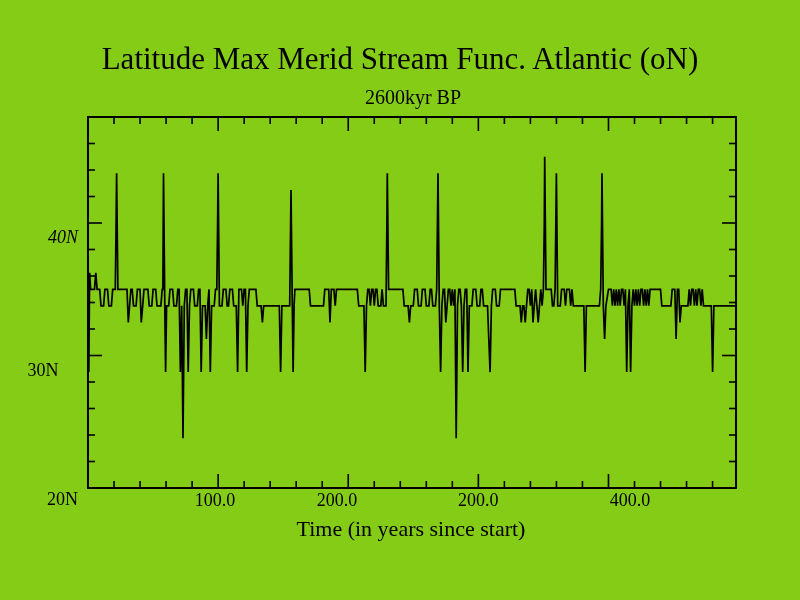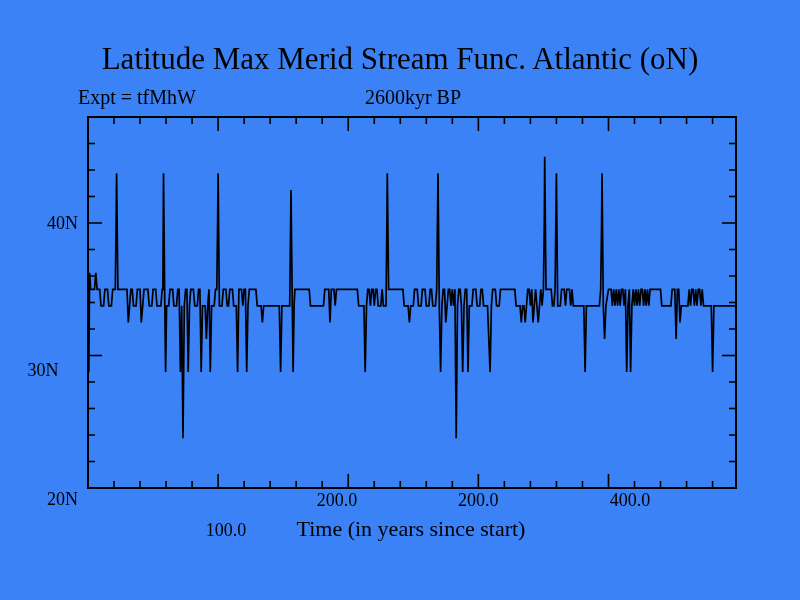--- a/index.html
+++ b/index.html
@@ -1,16 +1,16 @@
 <!DOCTYPE html>
 <html><head>
 <meta charset="utf-8">
 <style>
   html,body{margin:0;padding:0;background:#ffffff;}
-  .figure{position:relative;width:800px;height:600px;background:#3b82f6;overflow:hidden;
+  .figure{position:relative;width:800px;height:600px;background:#84cc16;overflow:hidden;
           font-family:"Liberation Serif","DejaVu Serif",serif;color:#000;}
   .chart-svg{position:absolute;left:0;top:0;}
   .title{position:absolute;top:41px;left:0;width:800px;text-align:center;
          font-size:31px;letter-spacing:0px;white-space:nowrap;}
   .sub{position:absolute;top:86px;font-size:20px;white-space:nowrap;}
   .sub-left{left:78px;}
   .sub-center{left:13px;width:800px;text-align:center;}
   .sub-right{right:58px;}
   .xlabel{position:absolute;top:516px;left:11px;width:800px;text-align:center;font-size:22px;}
   .ytick-label{position:absolute;right:722px;width:70px;text-align:right;font-size:18px;
@@ -96,25 +96,24 @@
         <line x1="88" y1="170" x2="95" y2="170" stroke="#000" stroke-width="1.6"></line>
         <line x1="736" y1="170" x2="729" y2="170" stroke="#000" stroke-width="1.6"></line>
         <line x1="88" y1="143.5" x2="95" y2="143.5" stroke="#000" stroke-width="1.6"></line>
         <line x1="736" y1="143.5" x2="729" y2="143.5" stroke="#000" stroke-width="1.6"></line>
       </g>
     <polyline id="data-line" fill="none" stroke="#000" stroke-width="1.7" stroke-linejoin="miter" points="88.0,305.8 88.8,372.1 89.6,272.7 90.6,289.3 94.5,289.3 95.8,272.7 97.1,289.3 99.7,289.3 101.0,305.8 103.6,305.8 104.9,289.3 107.5,289.3 108.8,305.8 111.4,305.8 112.7,289.3 115.3,289.3 116.1,223.0 116.6,173.3 117.9,289.3 127.0,289.3 128.3,322.4 129.6,305.8 130.9,289.3 132.2,289.3 133.5,305.8 136.1,305.8 137.4,289.3 140.0,289.3 141.3,322.4 142.7,305.8 144.0,289.3 147.9,289.3 149.2,305.8 151.8,305.8 153.1,289.3 155.7,289.3 157.0,305.8 160.9,305.8 162.2,289.3 162.9,289.3 163.5,173.3 164.8,305.8 165.6,372.1 166.6,305.8 168.7,305.8 170.0,289.3 172.6,289.3 173.9,305.8 176.5,305.8 177.8,289.3 179.1,289.3 180.4,372.1 181.7,305.8 183.0,438.3 184.3,305.8 185.6,289.3 186.9,289.3 188.2,372.1 189.5,305.8 190.8,289.3 193.4,289.3 194.7,305.8 197.3,305.8 198.6,289.3 199.9,289.3 201.2,372.1 202.5,305.8 205.1,305.8 206.4,338.9 207.7,305.8 209.0,289.3 210.3,372.1 211.6,305.8 214.2,305.8 215.5,289.3 216.8,289.3 217.6,223.0 218.1,173.3 219.4,305.8 222.0,305.8 223.3,289.3 225.9,289.3 227.2,305.8 228.5,305.8 229.8,289.3 232.4,289.3 233.7,305.8 236.3,305.8 237.6,372.1 238.9,289.3 241.5,289.3 242.8,305.8 244.1,289.3 245.4,289.3 246.7,372.1 248.0,305.8 249.3,289.3 255.9,289.3 257.2,305.8 261.1,305.8 262.4,322.4 263.7,305.8 279.3,305.8 280.6,372.1 281.9,305.8 289.7,305.8 291.0,189.9 292.3,305.8 293.1,372.1 294.1,305.8 294.9,289.3 309.2,289.3 310.5,305.8 323.5,305.8 324.8,289.3 328.7,289.3 330.0,322.4 331.3,289.3 333.9,289.3 335.2,305.8 336.5,289.3 339.1,289.3 357.3,289.3 358.7,305.8 363.9,305.8 365.2,372.1 366.5,305.8 367.8,289.3 369.1,289.3 370.4,305.8 371.7,289.3 373.0,289.3 374.3,305.8 375.6,289.3 376.9,289.3 378.2,305.8 380.8,305.8 382.1,289.3 383.4,305.8 386.0,305.8 386.9,223.0 387.3,173.3 388.6,289.3 402.9,289.3 404.2,305.8 408.1,305.8 409.4,322.4 410.7,305.8 413.3,305.8 414.6,289.3 417.2,289.3 418.5,305.8 421.1,305.8 422.4,289.3 425.0,289.3 426.3,305.8 428.9,305.8 430.2,289.3 431.5,289.3 432.8,305.8 435.4,305.8 436.7,289.3 438.0,173.3 439.3,305.8 440.6,372.1 441.9,305.8 443.2,289.3 444.5,289.3 445.8,322.4 447.1,305.8 448.4,289.3 449.7,289.3 451.0,305.8 452.3,289.3 453.6,305.8 454.9,289.3 456.2,438.3 457.5,305.8 458.8,289.3 460.1,289.3 461.4,305.8 462.7,372.1 464.0,305.8 465.3,289.3 466.7,289.3 468.0,372.1 469.3,305.8 471.9,305.8 473.2,289.3 475.8,289.3 477.1,305.8 479.7,305.8 481.0,289.3 482.3,289.3 483.6,305.8 487.5,305.8 490.1,372.1 491.4,305.8 492.7,289.3 495.3,289.3 496.6,305.8 499.2,305.8 500.5,289.3 514.8,289.3 516.1,305.8 520.0,305.8 521.3,322.4 522.6,305.8 523.9,305.8 525.2,322.4 526.5,305.8 527.8,289.3 529.1,289.3 530.4,305.8 531.7,289.3 533.0,322.4 534.3,305.8 535.6,289.3 536.9,305.8 538.2,322.4 539.5,305.8 540.8,289.3 542.1,305.8 543.4,289.3 544.3,223.0 544.7,156.8 546.0,289.3 551.2,289.3 552.5,305.8 553.8,305.8 555.1,289.3 556.4,173.3 557.7,305.8 560.3,305.8 561.6,289.3 564.2,289.3 565.5,305.8 566.8,289.3 569.4,289.3 570.7,305.8 572.0,289.3 573.3,305.8 574.7,305.8 583.8,305.8 585.1,372.1 586.4,305.8 599.4,305.8 600.7,289.3 601.6,223.0 602.0,173.3 603.3,305.8 604.6,338.9 605.9,305.8 608.5,289.3 611.1,289.3 612.4,305.8 613.7,289.3 615.0,305.8 616.3,289.3 617.6,305.8 618.9,289.3 620.2,305.8 621.5,289.3 622.8,289.3 624.1,305.8 625.4,289.3 626.7,372.1 628.0,305.8 629.3,289.3 630.6,372.1 631.9,305.8 633.2,289.3 634.5,305.8 635.8,289.3 637.1,305.8 638.4,289.3 639.7,305.8 641.0,289.3 642.3,289.3 643.6,305.8 644.9,289.3 646.2,305.8 647.5,289.3 648.8,305.8 650.1,289.3 651.4,289.3 660.5,289.3 661.8,305.8 670.9,305.8 672.2,289.3 674.8,289.3 676.1,338.9 677.4,289.3 678.7,289.3 680.0,322.4 681.3,305.8 687.9,305.8 689.2,289.3 690.5,305.8 691.8,289.3 693.1,289.3 694.4,305.8 695.7,289.3 697.0,305.8 698.3,289.3 699.6,289.3 700.9,305.8 702.2,289.3 703.5,305.8 711.3,305.8 712.6,372.1 713.9,305.8 736.0,305.8"></polyline>
     <rect id="frame" fill="none" stroke="#000" stroke-width="2" x="88" y="117" width="648" height="371"></rect>
   </svg>
 
   <div class="title">Latitude Max Merid Stream Func. Atlantic (oN)</div>
-  <div class="sub sub-left">Expt = tfMhW</div>
   <div class="sub sub-center">2600kyr BP</div>
   <div class="xlabel">Time (in years since start)</div>
   <div id="tick-labels">
       <div class="ytick-label" style="top: 490px;">20N</div>
       <div class="ytick-label" style="top: 361px; text-align: center;">30N</div>
-      <div class="ytick-label" style="top: 214px;">40N</div>
-      <div class="xtick-label" style="left: 186px; margin-top: 30px;">100.0</div>
+      <div class="ytick-label" style="top: 228px; font-style: italic;">40N</div>
+      <div class="xtick-label" style="left: 175px;">100.0</div>
       <div class="xtick-label" style="left: 297px;">200.0</div>
       <div class="xtick-label" style="left: 438.361px;">200.0</div>
       <div class="xtick-label" style="left: 590px;">400.0</div>
     </div>
 </div>
 
 </body></html>

